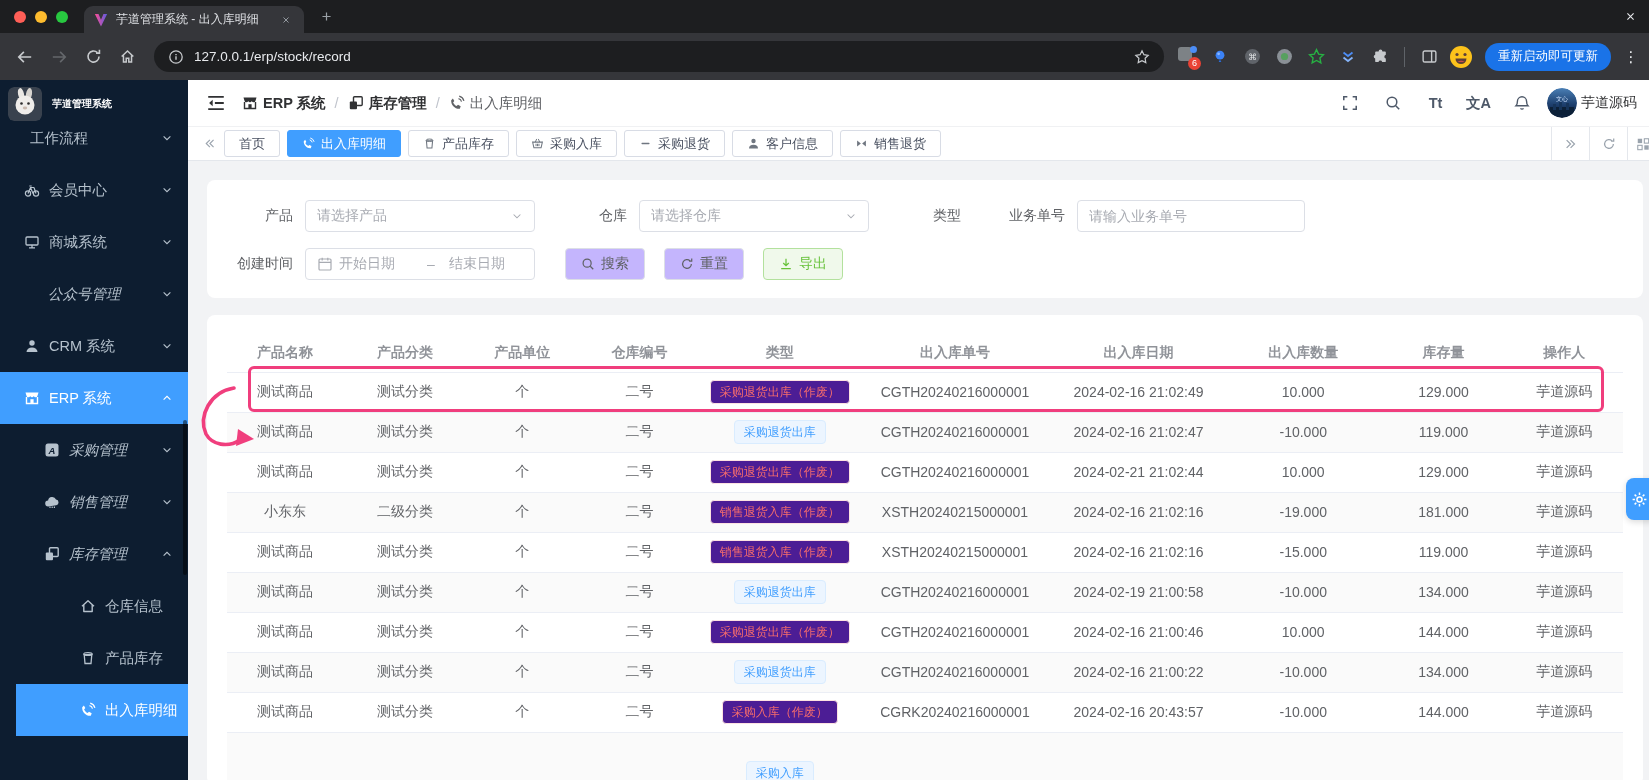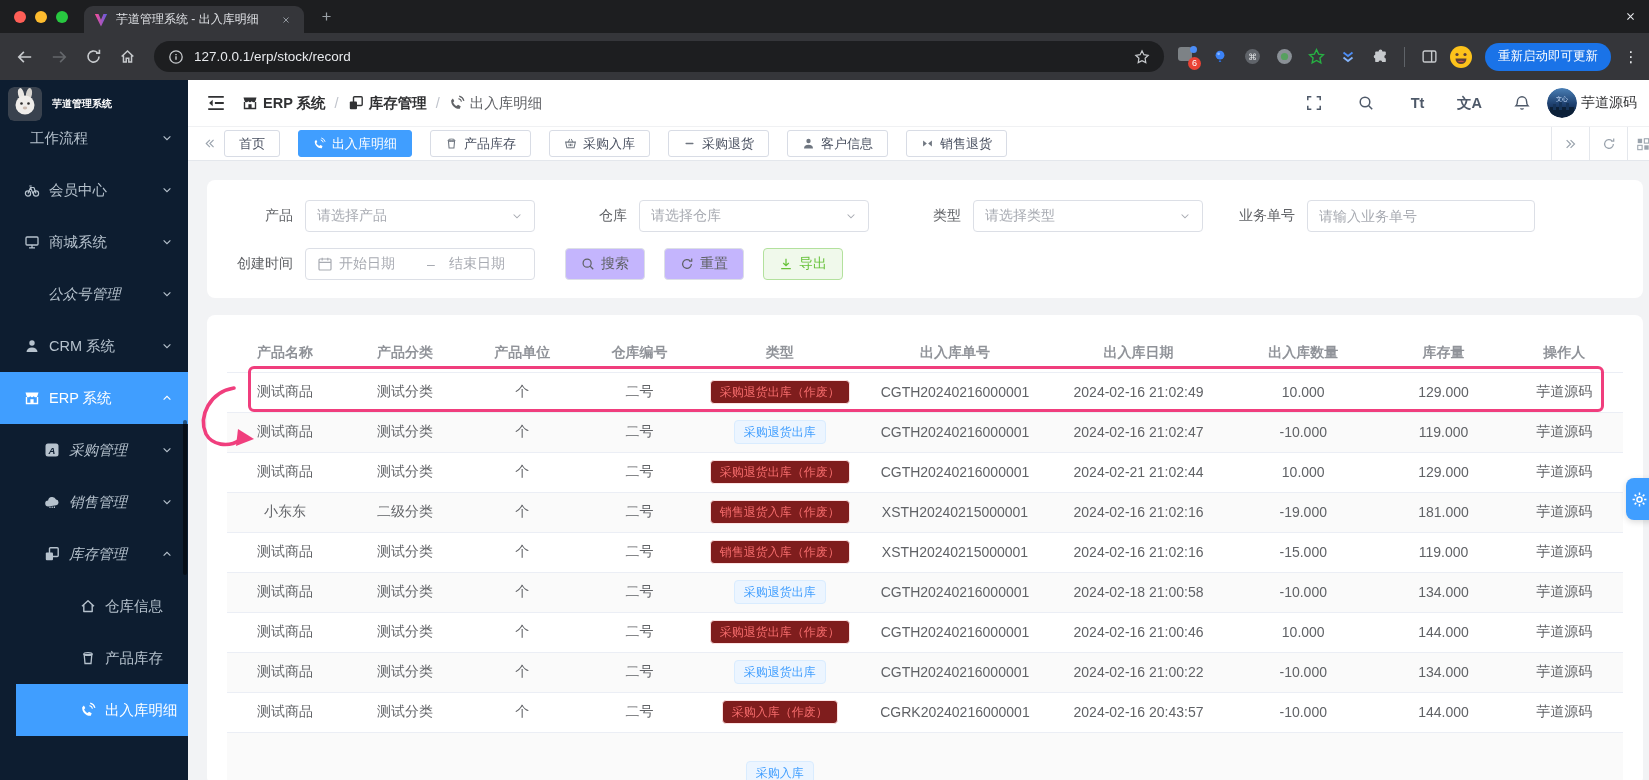--- a/index.html
+++ b/index.html
@@ -53,29 +53,29 @@
   .mi-label{white-space:nowrap;}
   .sb-thumb{position:absolute;right:1px;top:340px;width:4px;height:155px;background:rgba(0,0,0,.5);border-radius:2px;}
 
   .main{flex:1;display:flex;flex-direction:column;min-width:0;position:relative;}
   .app-header{height:47px;background:#fff;display:flex;align-items:center;padding:0 12px 0 18px;gap:16px;border-bottom:1px solid #f0f1f3;}
   .fold{width:20px;height:20px;color:#303133;}
   .breadcrumb{display:flex;align-items:center;gap:9px;font-size:14.5px;}
   .bc-item{display:flex;align-items:center;gap:5px;color:#303133;font-weight:600;}
   .bc-item.last{color:#606266;font-weight:400;}
   .bc-sep{color:#c0c4cc;font-weight:400;}
-  .hdr-right{margin-left:auto;display:flex;align-items:center;gap:33px;flex:0 0 auto;}
+  .hdr-right{margin-left:auto;display:flex;align-items:center;gap:24px;flex:0 0 auto;}
   .hdr-act{color:#4e5969;width:19px;height:19px;display:flex;align-items:center;justify-content:center;font-size:14.5px;font-weight:600;white-space:nowrap;}
   .avatar{width:30px;height:30px;border-radius:50%;overflow:hidden;flex:0 0 auto;}
   .username{font-size:14px;color:#303133;white-space:nowrap;margin-left:-12px;}
 
   .tabbar{height:34px;background:#fff;border-bottom:1px solid #e4e7ec;display:flex;align-items:center;padding-left:6px;}
   .scroll-btn{width:30px;height:100%;display:flex;align-items:center;justify-content:center;color:#9aa3ad;}
   .scroll-btn .icn{width:13px;height:13px;}
-  .page-tabs{display:flex;align-items:center;gap:18px;}
+  .page-tabs{display:flex;align-items:center;gap:7px;}
   .page-tab{height:27px;border:1px solid #d8dce5;border-radius:3px;background:#fff;color:#495060;font-size:13px;display:flex;align-items:center;gap:6px;padding:0 14px;white-space:nowrap;}
   .page-tab .icn{width:13px;height:13px;color:#6f7680;}
   .page-tab.active{background:#409eff;border-color:#409eff;color:#fff;}
   .page-tab.active .icn{color:#fff;}
   .tabbar-right{margin-left:auto;display:flex;height:100%;}
   .tbr-cell{width:38px;height:100%;border-left:1px solid #e4e7ec;display:flex;align-items:center;justify-content:center;color:#9aa3ad;}
   .tbr-cell.clip{width:22px;justify-content:flex-start;padding-left:8px;overflow:hidden;}
   .tbr-cell .icn{width:14px;height:14px;}
 
   .content{flex:1;padding:19px 6px 0 19px;overflow:hidden;}
@@ -94,21 +94,21 @@
   .btn{height:32px;border:1px solid #dcdfe6;border-radius:4px;background:#c4b5fd;color:#606266;font-size:14px;display:inline-flex;align-items:center;gap:6px;padding:0 15px;margin-right:19px;white-space:nowrap;}
   .btn .icn{width:14px;height:14px;}
   .btn.export{color:#67c23a;border-color:#b3e19d;background:#f0f9eb;}
 
   .table-card{margin-top:17px;padding:20px 20px 0 20px;height:470px;}
   table{width:100%;table-layout:fixed;border-collapse:collapse;}
   th{height:37px;font-size:14px;color:#909399;font-weight:600;text-align:center;border-bottom:1px solid #ebeef5;white-space:nowrap;}
   td{height:40px;font-size:14px;color:#606266;text-align:center;border-bottom:1px solid #ebeef5;white-space:nowrap;overflow:hidden;}
   tbody tr:nth-child(even){background:#fafafa;}
   .tag{display:inline-block;font-size:12px;height:24px;line-height:22px;padding:0 9px;border-radius:4px;border:1px solid transparent;}
-  .tag.red{color:#f56c6c;background:#7f1d1d;border-color:#fde2e2;}
+  .tag.red{color:#f56c6c;background:#4c1d95;border-color:#fde2e2;}
   .tag.blue{color:#409eff;background:#ecf5ff;border-color:#d9ecff;}
   tr.partial td{border-bottom:none;padding-top:28px;height:auto;}
 
   
   .annot-rect{position:absolute;left:248px;top:366px;width:1356px;height:46px;border:3px solid #f03e7d;border-radius:6px;pointer-events:none;z-index:40;}
   .annot-arrow{position:absolute;left:194px;top:382px;width:64px;height:74px;pointer-events:none;z-index:40;}
   .gear-fab{position:absolute;left:1626px;top:478px;width:38px;height:42px;background:#409eff;border-radius:8px 0 0 8px;color:#fff;display:flex;align-items:center;padding-left:5px;z-index:30;box-shadow:0 2px 6px rgba(0,0,0,.15);}
   .gear-fab .icn{width:17px;height:17px;}
 </style>
 </head>
@@ -613,28 +613,20 @@
               <span class="ph">请选择仓库</span>
               <span class="icn chevron">
                   <svg viewBox="0 0 16 16">
                     <path d="M3.5 6 L8 10.5 L12.5 6" stroke="currentColor" stroke-width="1.4" fill="none"></path>
                   </svg>
                 </span>
             </div>
           </div>
           <div class="f-group">
             <span class="f-label">类型</span>
-            <div class="select">
-              <span class="ph">请选择类型</span>
-              <span class="icn chevron">
-                  <svg viewBox="0 0 16 16">
-                    <path d="M3.5 6 L8 10.5 L12.5 6" stroke="currentColor" stroke-width="1.4" fill="none"></path>
-                  </svg>
-                </span>
-            </div>
           </div>
           <div class="f-group">
             <span class="f-label">业务单号</span>
             <input class="txtinput" placeholder="请输入业务单号" style="">
           </div>
         </div>
         <div class="f-row">
           <div class="f-group">
             <span class="f-label">创建时间</span>
             <div class="dateinput">
@@ -767,21 +759,21 @@
                 <td>119.000</td>
                 <td>芋道源码</td>
               </tr>
               <tr>
                 <td>测试商品</td>
                 <td>测试分类</td>
                 <td>个</td>
                 <td>二号</td>
                 <td><span class="tag blue">采购退货出库</span></td>
                 <td>CGTH20240216000001</td>
-                <td>2024-02-18 21:00:58</td>
+                <td>2024-02-19 21:00:58</td>
                 <td>-10.000</td>
                 <td>134.000</td>
                 <td>芋道源码</td>
               </tr>
               <tr>
                 <td>测试商品</td>
                 <td>测试分类</td>
                 <td>个</td>
                 <td>二号</td>
                 <td><span class="tag red">采购退货出库（作废）</span></td>

